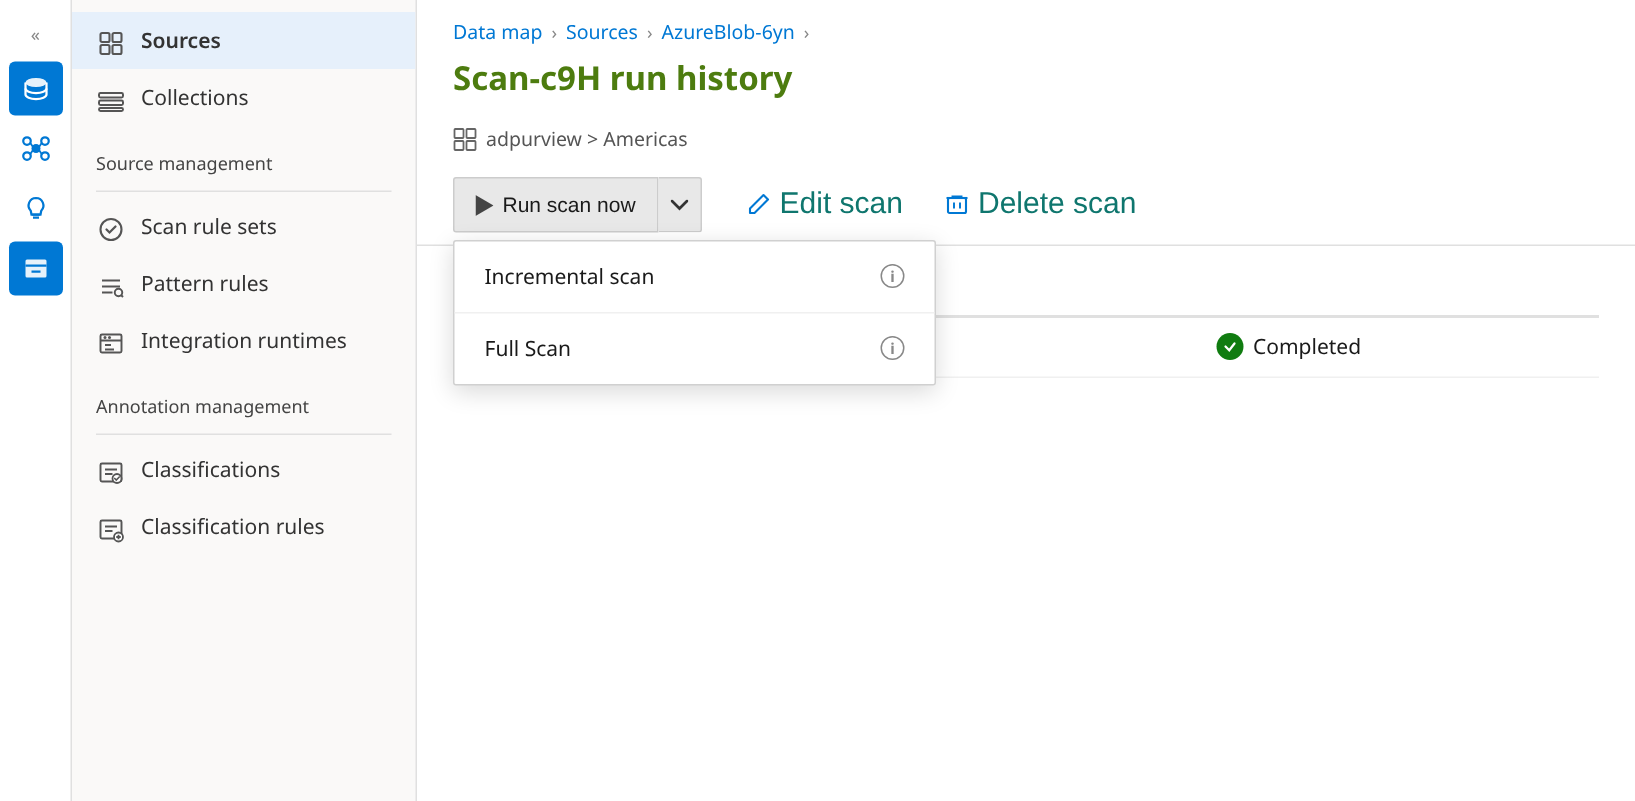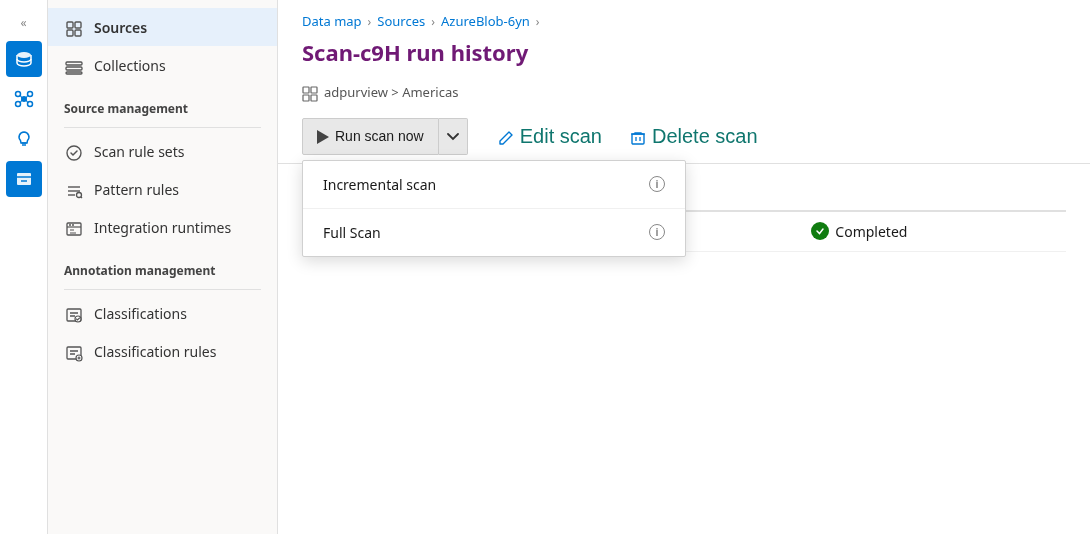--- a/index.html
+++ b/index.html
@@ -65,21 +65,21 @@
       font-size: 14px;
       border-radius: 0;
     }
     .sidebar-item.active {
       background: #e6f0fb;
       font-weight: 600;
     }
     .sidebar-section-label {
       padding: 16px 16px 6px;
       font-size: 12px;
-      font-weight: 700;
+      font-weight: 400;
       color: #444;
       text-transform: none;
     }
     .sidebar-divider {
       height: 1px;
       background: #e0e0e0;
       margin: 4px 16px;
     }
     .sidebar-icon {
       font-size: 16px;
@@ -117,21 +117,21 @@
       font-size: 12px;
     }
 
     
     .page-header {
       padding: 4px 24px 8px;
     }
     .page-title {
       font-size: 22px;
       font-weight: 700;
-      color: #701a75;
+      color: #4d7c0f;
       line-height: 1.3;
     }
     .page-subtitle {
       display: flex;
       align-items: center;
       gap: 6px;
       font-size: 13px;
       color: #555;
       margin-top: 16px;
     }
@@ -186,21 +186,21 @@
 
     
     .dropdown-menu {
       position: absolute;
       top: 50px;
       left: 24px;
       background: #fff;
       border: 1px solid #d0d0d0;
       border-radius: 2px;
       box-shadow: 0 4px 16px rgba(0,0,0,0.15);
-      width: 384px;
+      width: 322px;
       z-index: 100;
     }
     .dropdown-item {
       display: flex;
       align-items: center;
       justify-content: space-between;
       padding: 14px 20px;
       cursor: pointer;
       font-size: 14px;
       color: #1a1a1a;

